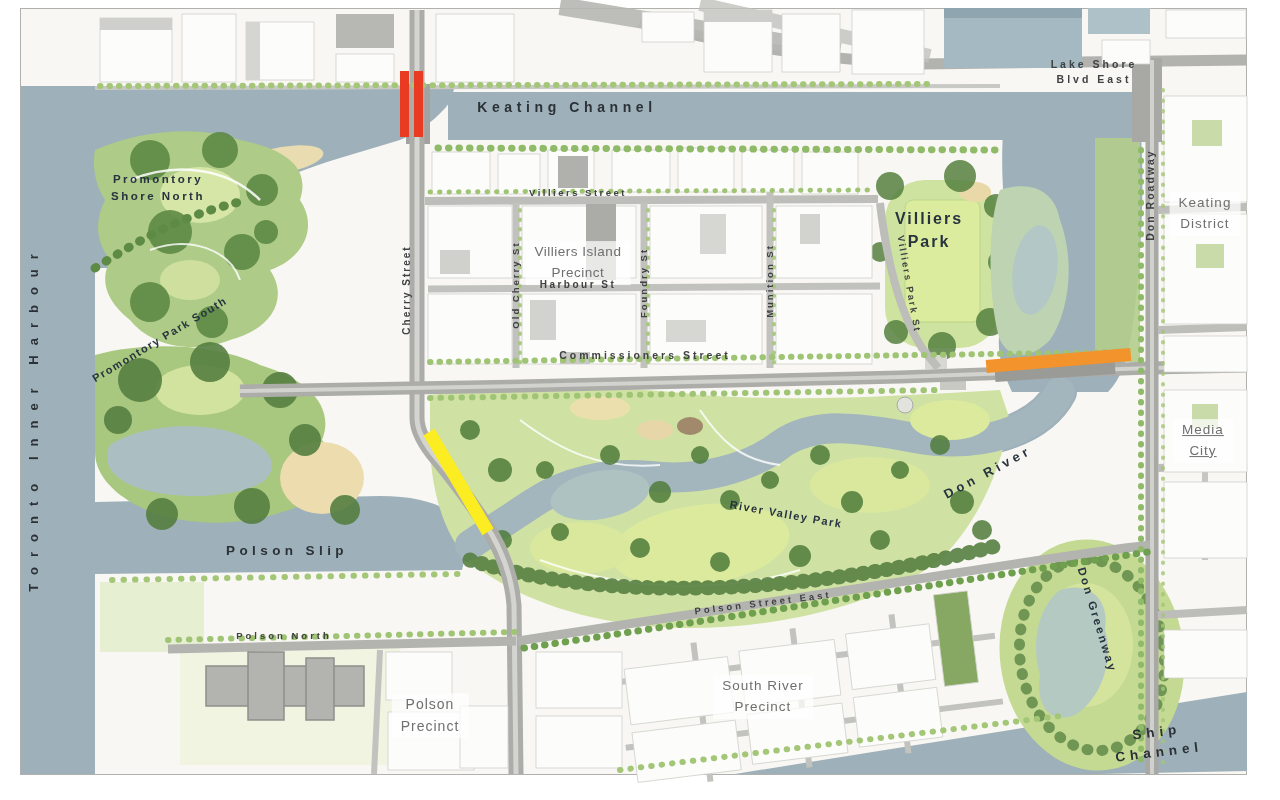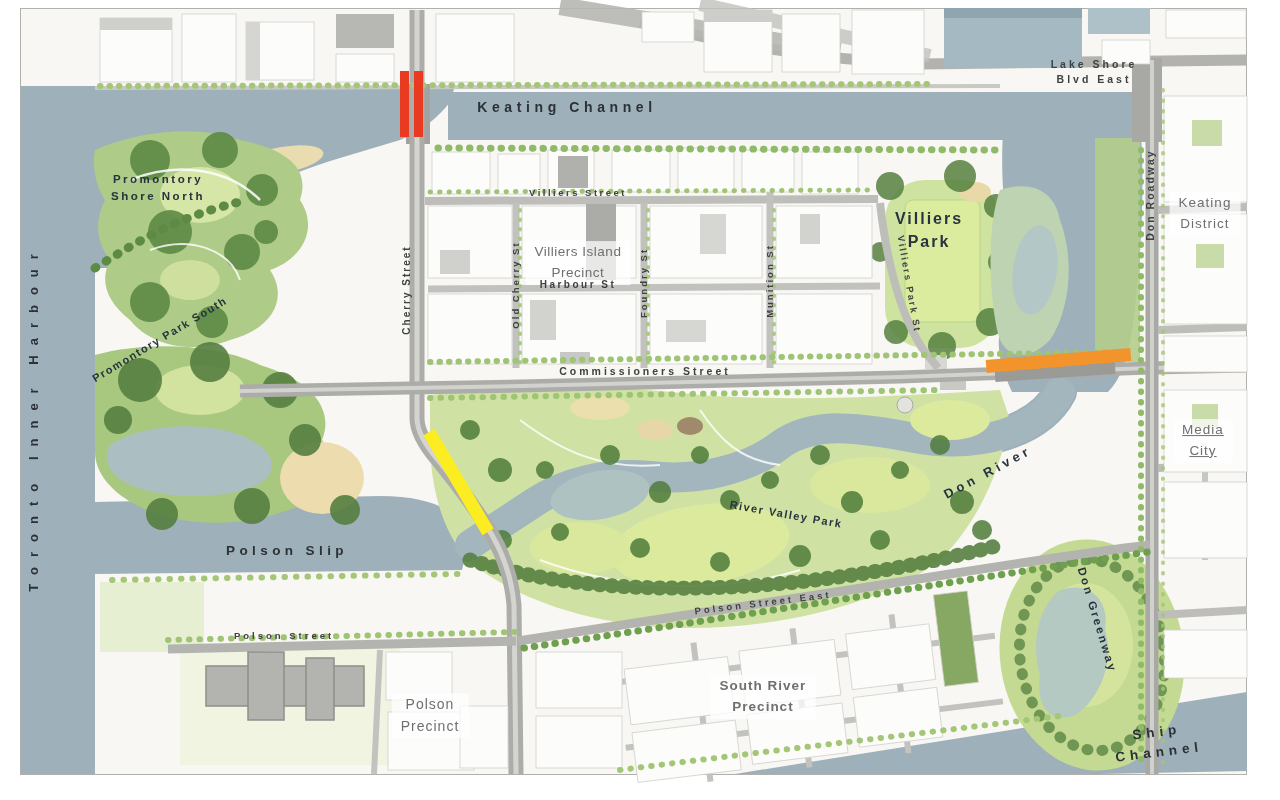--- a/index.html
+++ b/index.html
@@ -305,28 +305,28 @@
 <div class="lbl s" style="left:516px;top:285px;--r:-90deg;font-size:9.5px;letter-spacing:2px;">Old Cherry St</div>
 <div class="lbl s" style="left:644px;top:283px;--r:-90deg;font-size:9.5px;letter-spacing:2px;">Foundry St</div>
 <div class="lbl s" style="left:770px;top:281px;--r:-90deg;font-size:9.5px;letter-spacing:2px;">Munition St</div>
 <div class="lbl s" style="left:407px;top:290px;--r:-90deg;font-size:10px;letter-spacing:2px;">Cherry Street</div>
 <div class="lbl p" style="left:929px;top:214px;font-size:16px;letter-spacing:2px;margin-top:16px;">Villiers
 Park</div>
 <div class="lbl s" style="left:909px;top:284px;--r:80deg;font-size:9.5px;letter-spacing:2px;">Villiers Park St</div>
 <div class="lbl s" style="left:1151px;top:195px;--r:-90deg;font-size:10.5px;letter-spacing:2px;">Don Roadway</div>
 <div class="lbl d" style="left:1205px;top:214px;font-size:13.5px;letter-spacing:1px;">Keating
 District</div>
-<div class="lbl s" style="left:645px;top:372px;font-size:10.5px;letter-spacing:3px;">Commissioners Street</div>
+<div class="lbl s" style="left:645px;top:356px;font-size:10.5px;letter-spacing:3px;">Commissioners Street</div>
 <div class="lbl d" style="left:1203px;top:441px;font-size:13.5px;letter-spacing:1px;text-decoration:underline;">Media
 City</div>
 <div class="lbl p" style="left:988px;top:473px;--r:-28deg;font-size:13px;letter-spacing:4px;">Don River</div>
 <div class="lbl p" style="left:786px;top:515px;--r:10deg;font-size:11px;letter-spacing:1.5px;">River Valley Park</div>
 <div class="lbl w" style="left:287px;top:551px;font-size:13.5px;letter-spacing:4.4px;">Polson Slip</div>
-<div class="lbl s" style="left:284px;top:636px;font-size:9.5px;letter-spacing:3px;">Polson Street</div>
+<div class="lbl s" style="left:284px;top:636px;font-size:9.5px;letter-spacing:3px;">Polson North</div>
 <div class="lbl d" style="left:430px;top:716px;font-size:14px;letter-spacing:1px;">Polson
 Precinct</div>
 <div class="lbl s" style="left:763px;top:603px;--r:-7deg;font-size:9.5px;letter-spacing:3px;">Polson Street East</div>
-<div class="lbl d" style="left:763px;top:697px;font-size:13.5px;letter-spacing:1px;font-weight:bold;">South River
+<div class="lbl d" style="left:763px;top:697px;font-size:13.5px;letter-spacing:1px;">South River
 Precinct</div>
 <div class="lbl p" style="left:1097px;top:620px;--r:73deg;font-size:11.5px;letter-spacing:2.4px;">Don Greenway</div>
 <div class="lbl w" style="left:1158px;top:742px;--r:-7deg;font-size:13.5px;letter-spacing:5px;">Ship Channel</div>
 
 </div>
 
 </body></html>

